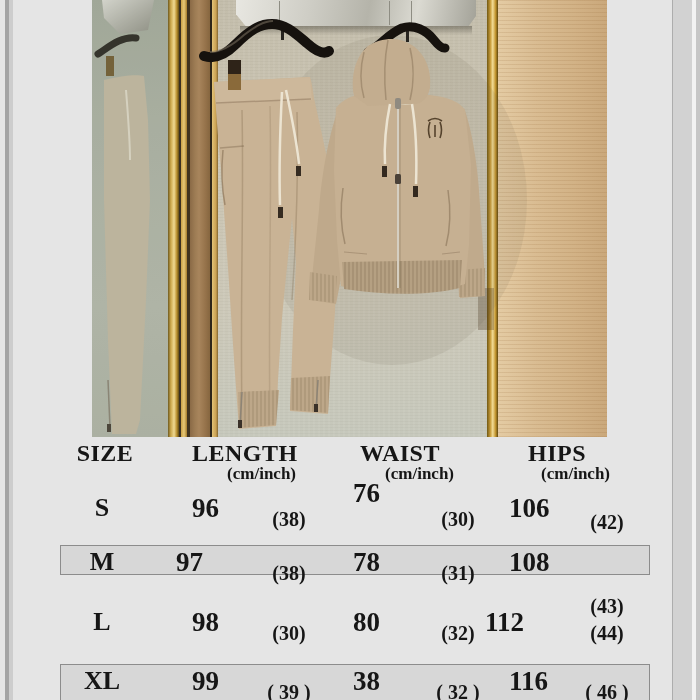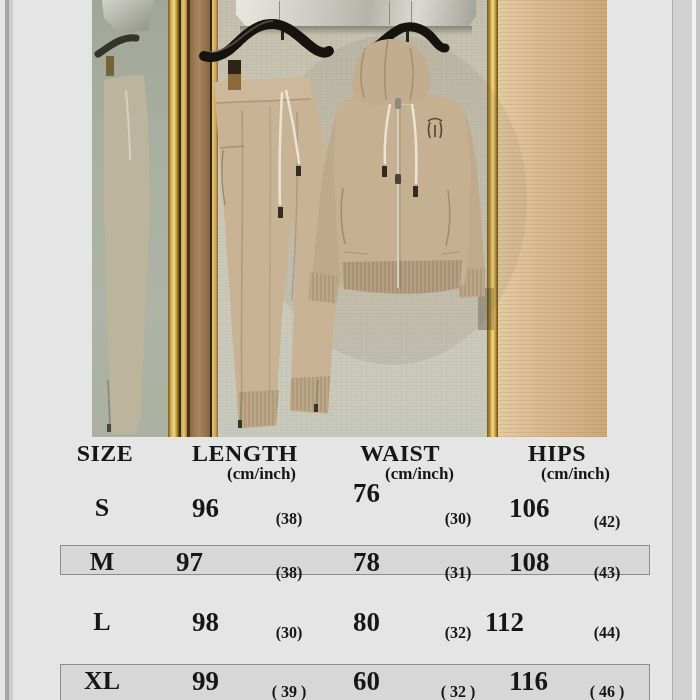--- a/index.html
+++ b/index.html
@@ -4,21 +4,21 @@
 <style>
   html,body{margin:0;padding:0;background:#fff;}
   #screen{position:relative;width:700px;height:700px;background:#e5e5e5;overflow:hidden;
           font-family:"Liberation Serif", serif;}
   .abs{position:absolute;}
   
   .hdr  {position:absolute;width:100px;text-align:center;font-weight:bold;font-size:24px;line-height:24px;color:#161616;letter-spacing:.5px;}
   .sub  {position:absolute;width:100px;text-align:right;font-weight:bold;font-size:17px;line-height:18px;color:#161616;}
   .num  {position:absolute;width:100px;font-weight:bold;font-size:27px;line-height:32px;color:#161616;}
   .sz   {position:absolute;width:100px;text-align:center;font-weight:bold;font-size:26px;line-height:30px;color:#161616;}
-  .par  {position:absolute;width:90px;text-align:center;font-weight:bold;font-size:16px;line-height:24px;color:#161616;white-space:pre;}
+  .par  {position:absolute;width:90px;text-align:center;font-weight:bold;font-size:20px;line-height:24px;color:#161616;white-space:pre;}
   .band {position:absolute;left:60px;width:590px;background:#d7d7d7;border:1px solid #8c8c8c;box-sizing:border-box;}
   
   #photo{position:absolute;left:92px;top:0;width:515px;height:437px;overflow:hidden;background:#c9c4b2;}
   .mirror{left:0;top:0;width:76px;height:437px;
      background:linear-gradient(180deg,#a6ac9e 0%,#b0b5a8 30%,#b8bcaf 70%,#b3b7aa 100%);}
   .mframe{left:76px;top:0;width:11px;height:437px;
      background:linear-gradient(90deg,#6e5a20 0%,#caa64a 25%,#efd992 55%,#b98f2e 80%,#5e4a12 100%);}
   .pillar{left:87px;top:0;width:39px;height:437px;
      background:linear-gradient(90deg,#3a3022 0,#3a3022 2px,#c9a045 2px,#e6c878 5px,#a67d2c 8px,#40331f 8px,#40331f 11px,#8a6a46 11px,#9d7c54 16px,#a8855c 20px,#97744c 26px,#86663f 31px,#2e261a 31px,#2e261a 33px,#e3c377 33px,#caa153 37px,#806430 39px);}
   .wall{left:126px;top:0;width:269px;height:437px;
@@ -194,38 +194,38 @@
       <span class="par" style="left:562px;top:510px">(42)</span>
     </div>
 
     <div>
       <span class="sz" style="left:52px;top:547px">M</span>
       <span class="num" style="left:176px;top:546px">97</span>
       <span class="par" style="left:244px;top:561px">(38)</span>
       <span class="num" style="left:353px;top:546px">78</span>
       <span class="par" style="left:413px;top:561px">(31)</span>
       <span class="num" style="left:509px;top:546px">108</span>
-      <span class="par" style="left:562px;top:561px">(43)</span>
+      <span class="par" style="left:562px;top:594px">(43)</span>
     </div>
 
     <div>
       <span class="sz" style="left:52px;top:607px">L</span>
       <span class="num" style="left:192px;top:606px">98</span>
       <span class="par" style="left:244px;top:621px">(30)</span>
       <span class="num" style="left:353px;top:606px">80</span>
       <span class="par" style="left:413px;top:621px">(32)</span>
       <span class="num" style="left:485px;top:606px">112</span>
       <span class="par" style="left:562px;top:621px">(44)</span>
     </div>
 
     <div>
       <span class="sz" style="left:52px;top:666px">XL</span>
       <span class="num" style="left:192px;top:665px">99</span>
       <span class="par" style="left:244px;top:680px">( 39 )</span>
-      <span class="num" style="left:353px;top:665px">60</span>
+      <span class="num" style="left:353px;top:665px">38</span>
       <span class="par" style="left:413px;top:680px">( 32 )</span>
       <span class="num" style="left:509px;top:665px">116</span>
       <span class="par" style="left:562px;top:680px">( 46 )</span>
     </div>
   </div>
 
   <div class="abs sbline"></div>
   <div class="abs sbtrack"></div>
   <div class="abs sbslit"></div>
   <div class="abs sbedge"></div>

